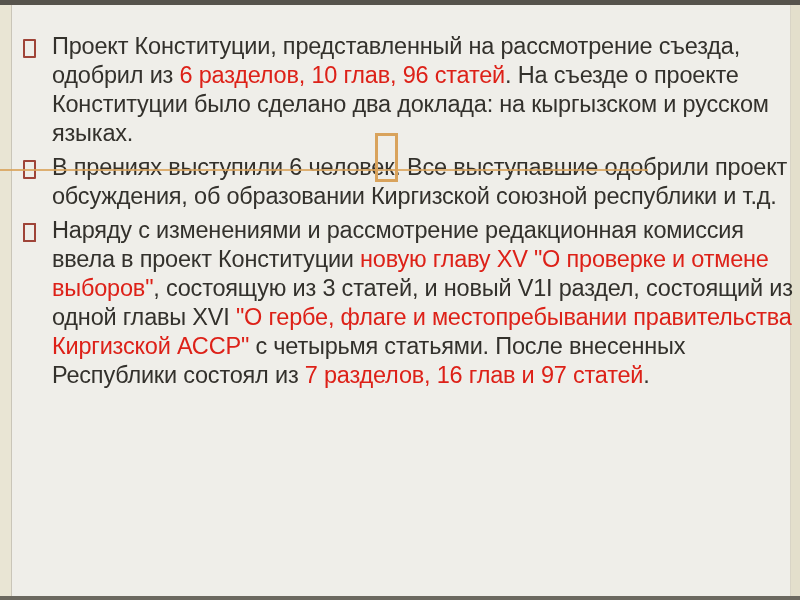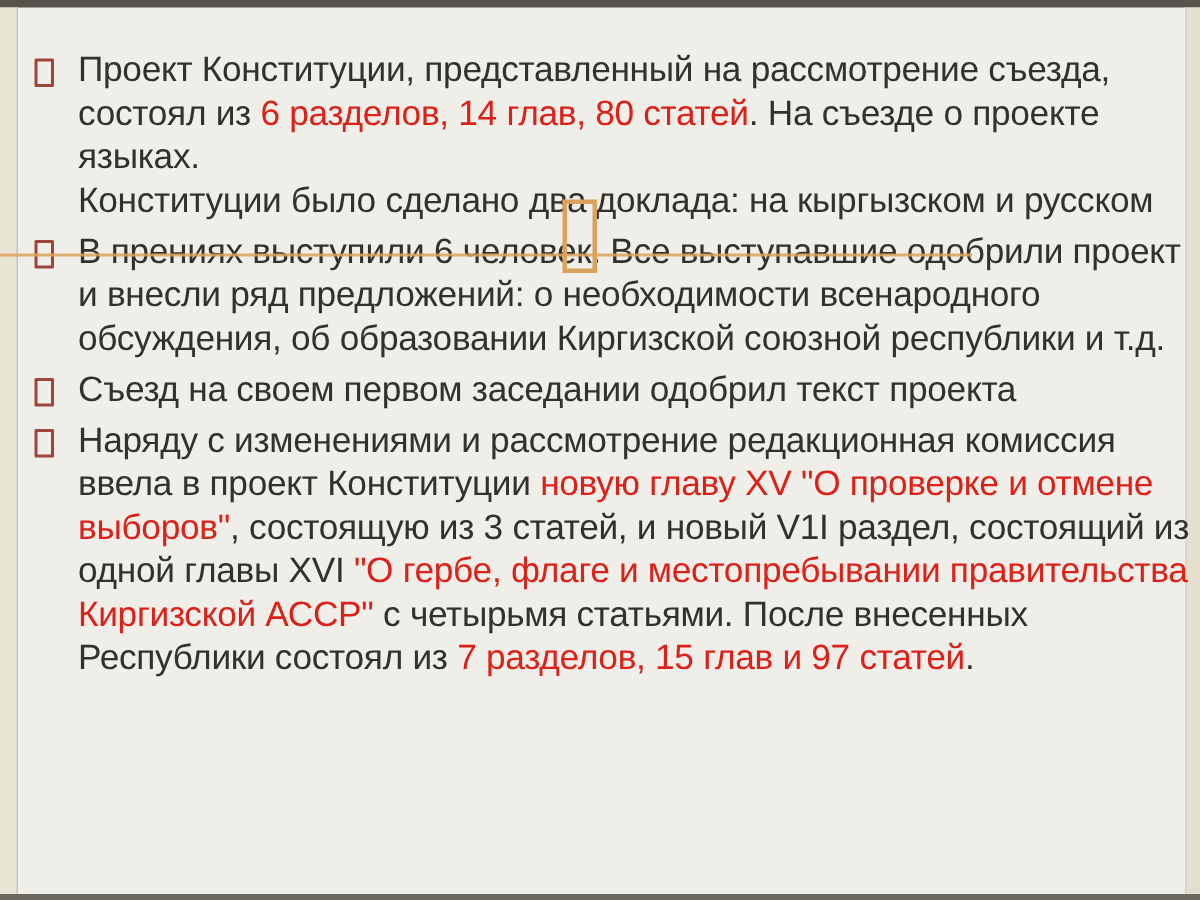--- a/index.html
+++ b/index.html
@@ -77,42 +77,40 @@
 
 <div class="slide" style="--bg: #EFEEE9; --ink: #33312C; --red: #DD2118; --bullet: #9F4438; --decor: #D9A35C; --frame-top: #56534C; --frame-bottom: #6B685F; --strip-left: #E9E5D4; --strip-right: #E3DFCC;">
   <div class="frame-top"></div>
   <div class="strip-left"></div>
   <div class="strip-right"></div>
 
   <div class="content" id="bullets-root">
       <div class="bullet">
         <span class="bullet-marker"></span>
         <div class="line"><span class="seg-d">Проект Конституции, представленный на рассмотрение съезда,</span></div>
-        <div class="line"><span class="seg-d">состоял из </span><span class="seg-r">6 разделов, 14 глав, 80 статей</span><span class="seg-d">. На съезде о проекте</span></div>
+        <div class="line"><span class="seg-d">одобрил из </span><span class="seg-r">6 разделов, 10 глав, 96 статей</span><span class="seg-d">. На съезде о проекте</span></div>
+        <div class="line"><span class="seg-d">Конституции было сделано два доклада: на кыргызском и русском</span></div>
         <div class="line"><span class="seg-d">языках.</span></div>
-        <div class="line"><span class="seg-d">Конституции было сделано два доклада: на кыргызском и русском</span></div>
       </div>
       <div class="bullet">
         <span class="bullet-marker"></span>
         <div class="line"><span class="seg-d">В прениях выступили 6 человек. Все выступавшие одобрили проект</span></div>
-        <div class="line"><span class="seg-d">и внесли ряд предложений: о необходимости всенародного</span></div>
         <div class="line"><span class="seg-d">обсуждения, об образовании Киргизской союзной республики и т.д.</span></div>
       </div>
       <div class="bullet">
         <span class="bullet-marker"></span>
-        <div class="line"><span class="seg-d">Съезд на своем первом заседании одобрил текст проекта</span></div>
       </div>
       <div class="bullet">
         <span class="bullet-marker"></span>
         <div class="line"><span class="seg-d">Наряду с изменениями и рассмотрение редакционная комиссия</span></div>
         <div class="line"><span class="seg-d">ввела в проект Конституции </span><span class="seg-r">новую главу XV "О проверке и отмене</span></div>
         <div class="line"><span class="seg-r">выборов"</span><span class="seg-d">, состоящую из 3 статей, и новый V1I раздел, состоящий из</span></div>
         <div class="line"><span class="seg-d">одной главы XVI </span><span class="seg-r">"О гербе, флаге и местопребывании правительства</span></div>
         <div class="line"><span class="seg-r">Киргизской АССР"</span><span class="seg-d"> с четырьмя статьями. После внесенных</span></div>
-        <div class="line"><span class="seg-d">Республики состоял из </span><span class="seg-r">7 разделов, 15 глав и 97 статей</span><span class="seg-d">.</span></div>
+        <div class="line"><span class="seg-d">Республики состоял из </span><span class="seg-r">7 разделов, 16 глав и 97 статей</span><span class="seg-d">.</span></div>
       </div>
     </div>
 
   <div class="decor-line"></div>
   <div class="decor-box"></div>
 
   <div class="frame-bottom"></div>
 </div>
 
 </body></html>

